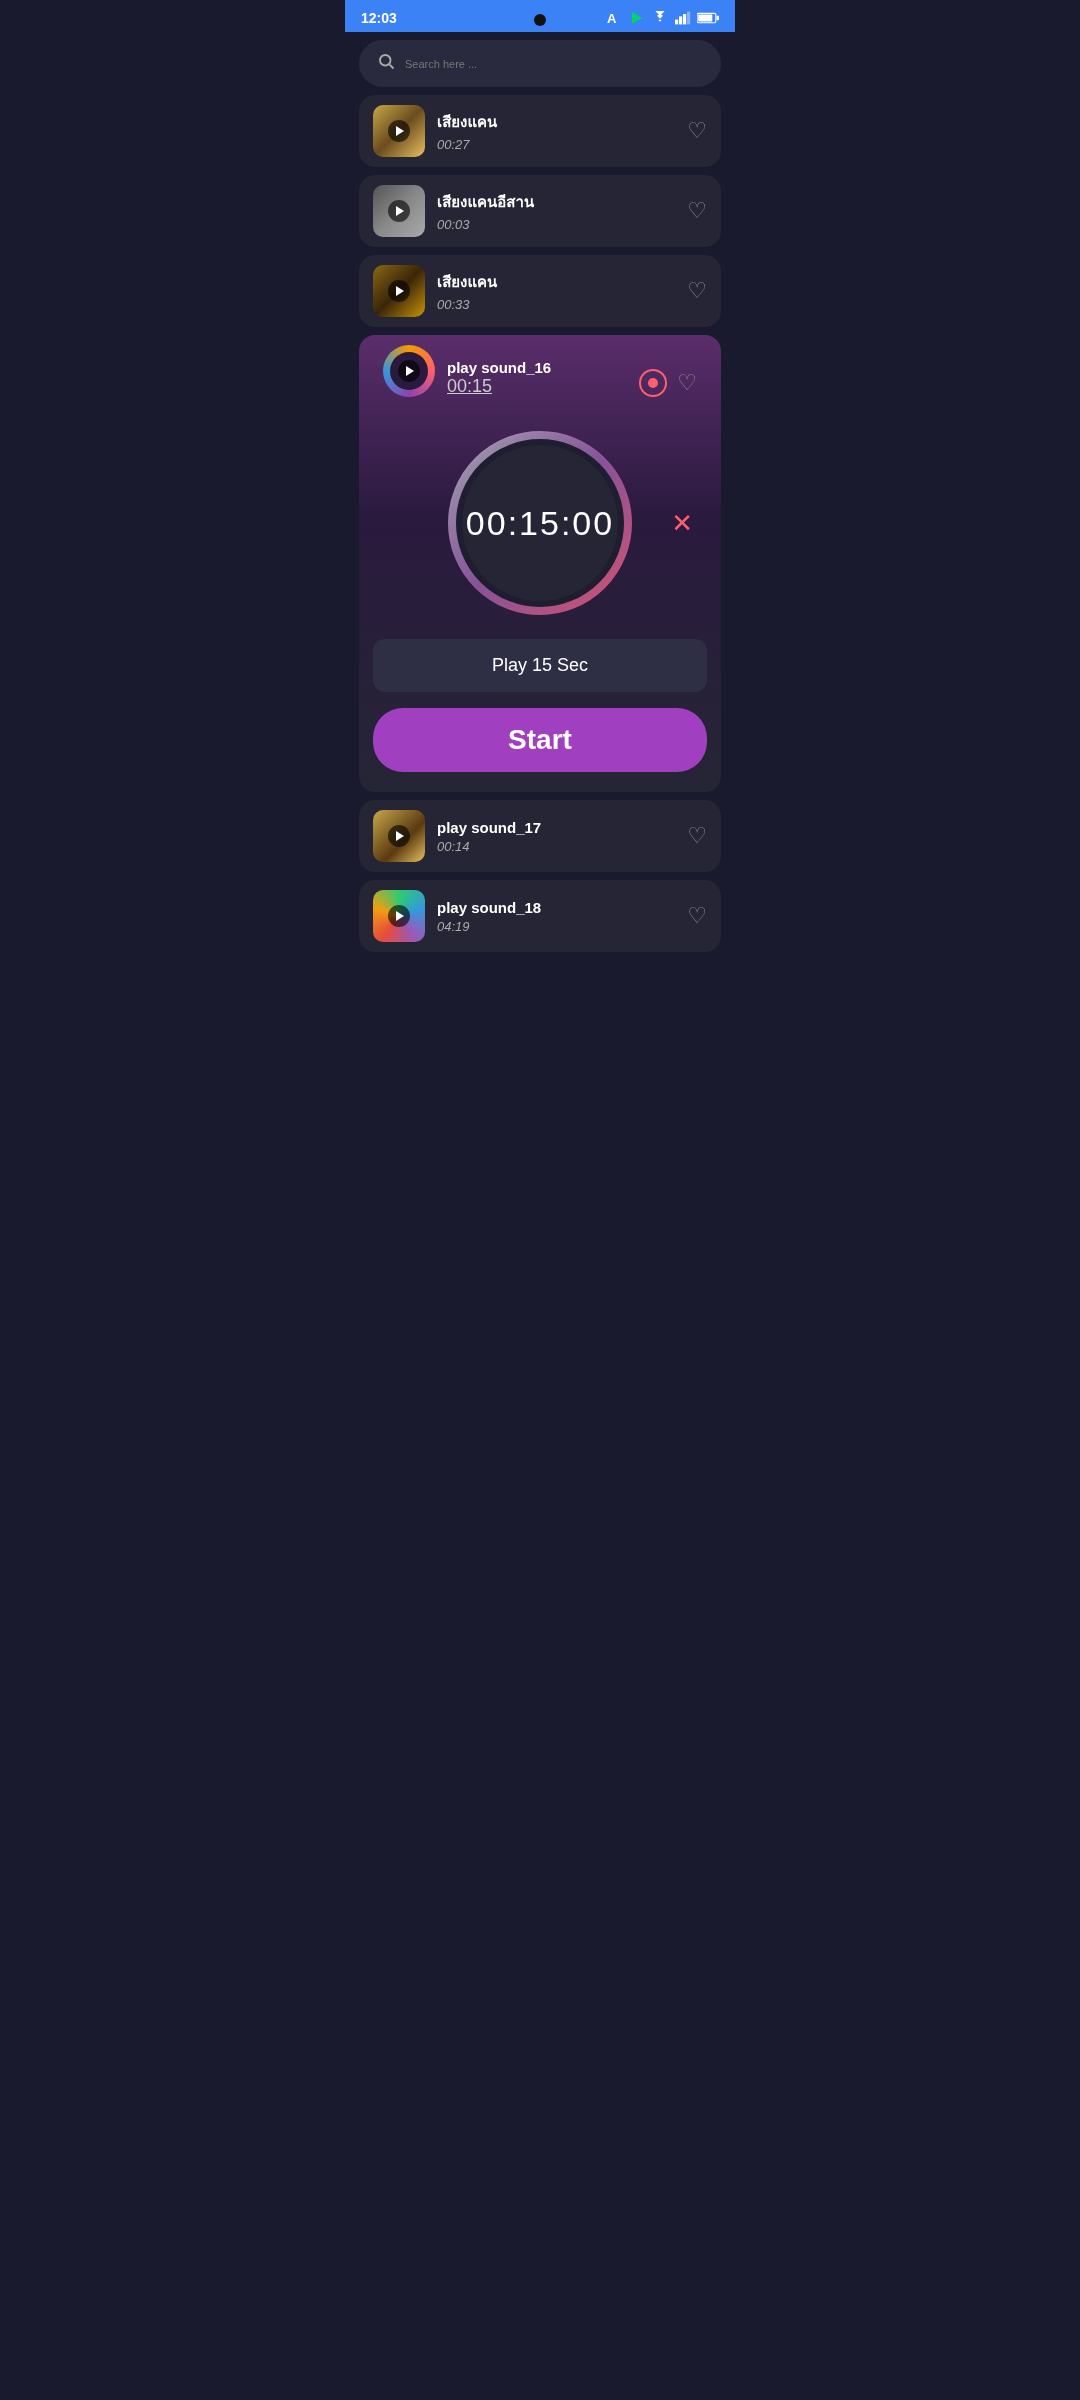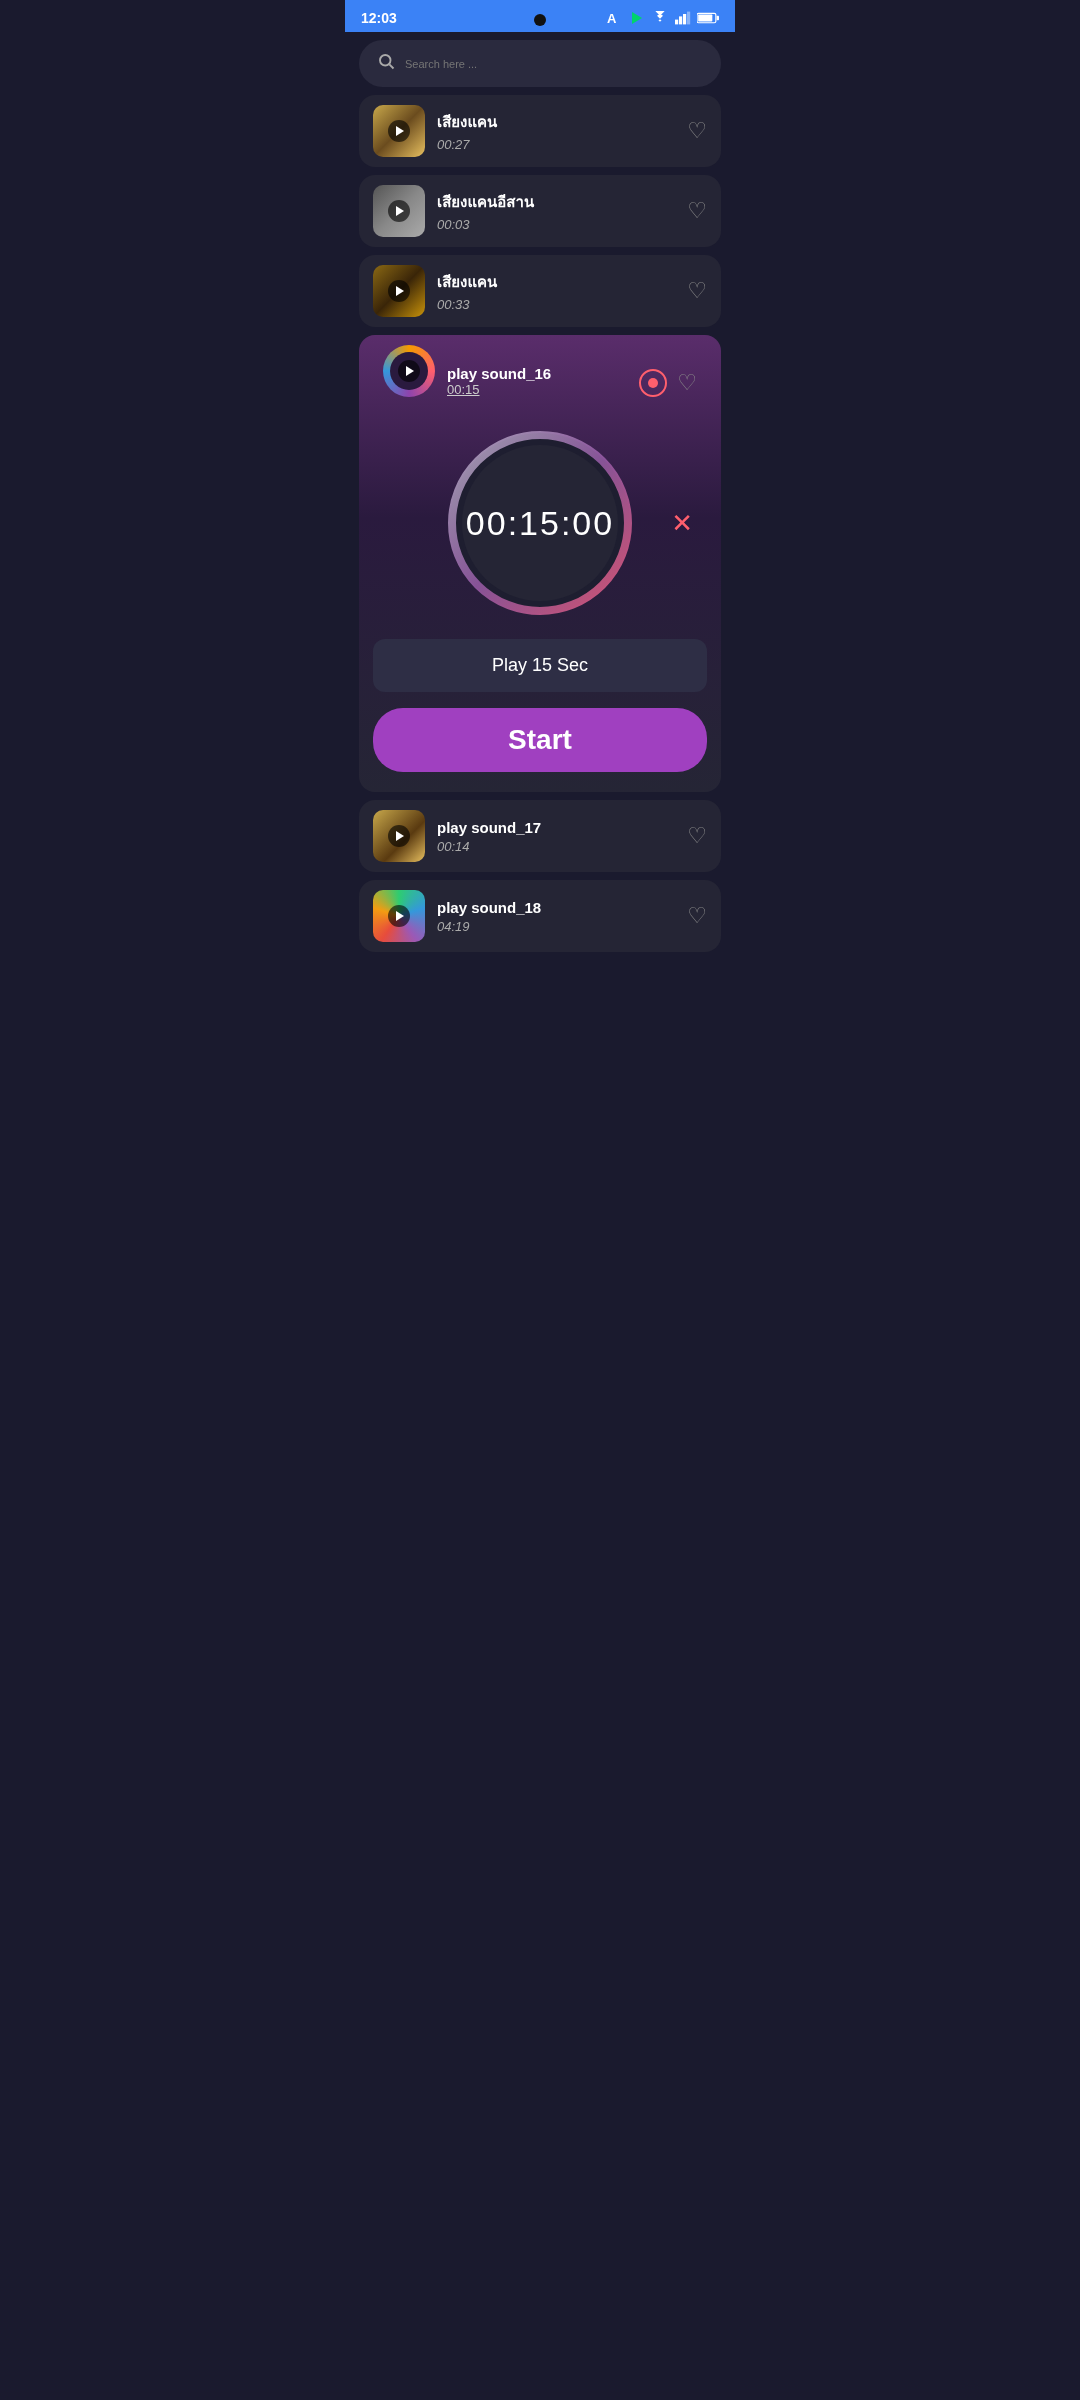--- a/index.html
+++ b/index.html
@@ -182,21 +182,21 @@
       display: flex;
       align-items: center;
       justify-content: center;
     }
     .active-title {
       font-size: 15px;
       font-weight: 600;
       color: #fff;
     }
     .active-duration {
-      font-size: 13px;
+      font-size: 18px;
       color: #ccc;
       text-decoration: underline;
     }
     .header-right {
       margin-left: auto;
       display: flex;
       align-items: center;
       gap: 10px;
     }
     .record-btn {

